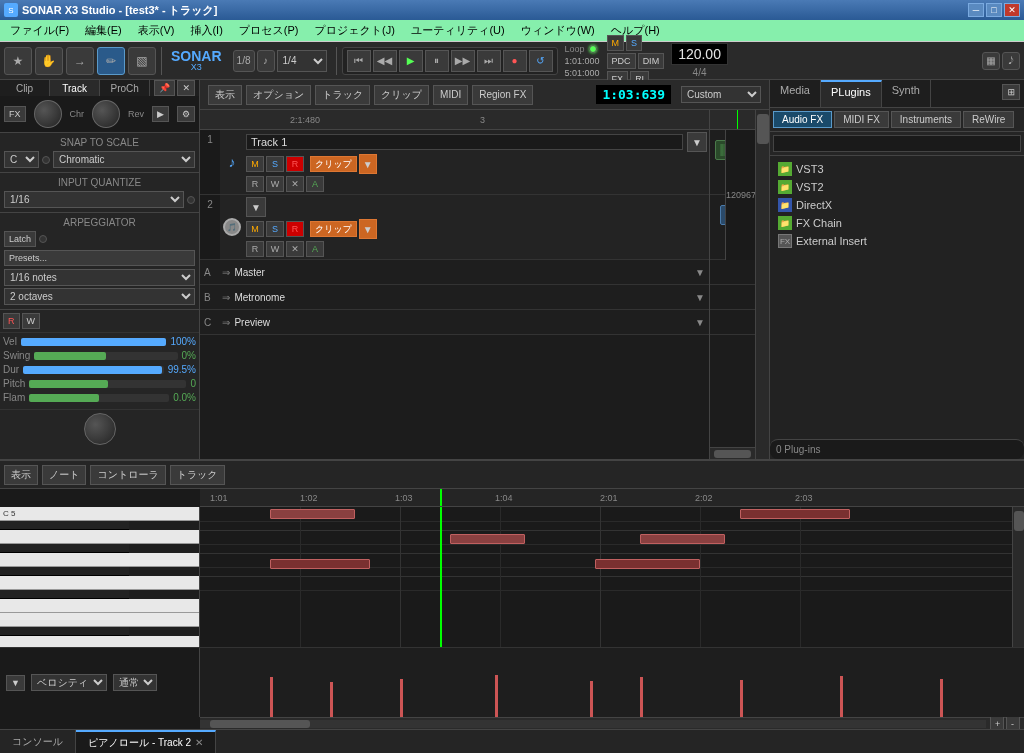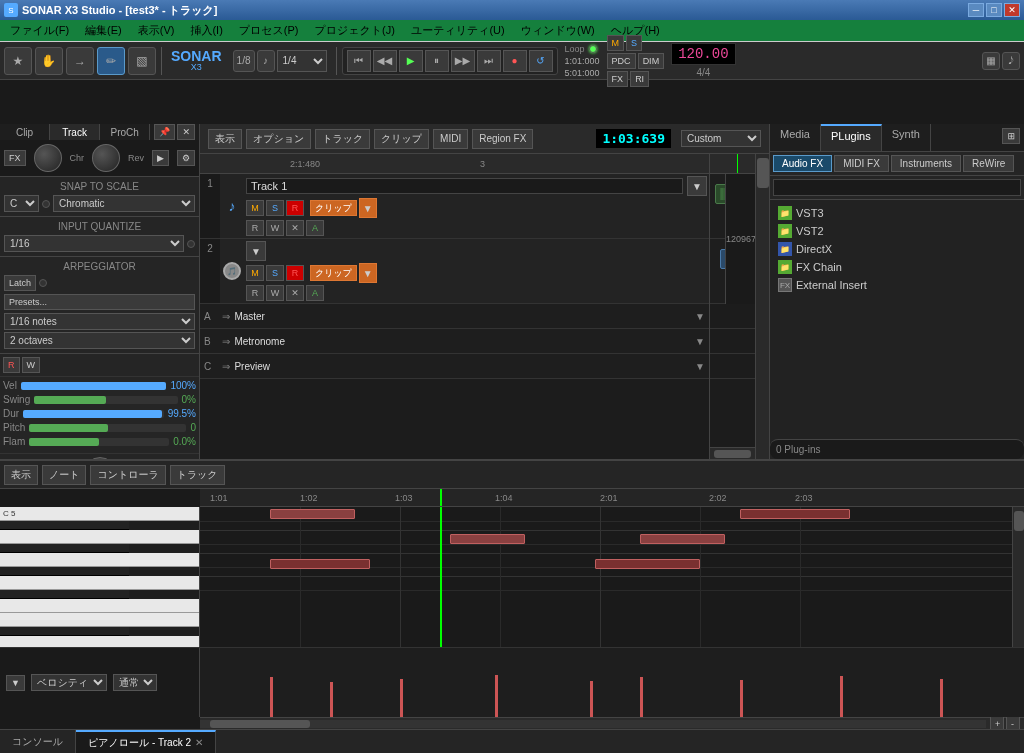--- a/index.html
+++ b/index.html
@@ -8,39 +8,39 @@
     
     #titlebar { height: 20px; background: linear-gradient(to bottom, #4a7ab5, #2a5a95); display: flex; align-items: center; justify-content: space-between; padding: 0 4px; }
     #titlebar-left { display: flex; align-items: center; gap: 4px; }
     #titlebar-icon { width: 14px; height: 14px; background: #5af; border-radius: 2px; display: flex; align-items: center; justify-content: center; font-size: 8px; color: #fff; }
     #titlebar-text { color: #fff; font-size: 11px; font-weight: bold; }
     #titlebar-controls { display: flex; gap: 2px; }
     .title-btn { width: 16px; height: 14px; background: #5a8ac0; border: 1px solid #7aaae0; color: #fff; font-size: 9px; display: flex; align-items: center; justify-content: center; cursor: pointer; }
     .title-btn.close { background: #c0392b; }
 
     
-    #menubar { height: 22px; background: #15803d; display: flex; align-items: center; padding: 0 4px; gap: 4px; border-bottom: 1px solid #ccc; }
+    #menubar { height: 22px; background: #86efac; display: flex; align-items: center; padding: 0 4px; gap: 4px; border-bottom: 1px solid #ccc; }
     .menu-item { padding: 2px 6px; font-size: 11px; color: #000; cursor: pointer; }
 
     
     #main-container { display: flex; flex-direction: column; height: calc(753px - 42px); }
     
     
     #toolbar { height: 44px; background: #2a2a2a; display: flex; align-items: center; padding: 2px 4px; gap: 3px; border-bottom: 1px solid #444; }
     .toolbar-btn { width: 28px; height: 28px; background: #3a3a3a; border: 1px solid #555; border-radius: 3px; display: flex; align-items: center; justify-content: center; cursor: pointer; color: #aaa; font-size: 12px; }
     .toolbar-btn.active { background: #2a5a8a; border-color: #5a9aca; }
     .toolbar-separator { width: 1px; height: 28px; background: #555; margin: 0 2px; }
     
     
     #transport { display: flex; align-items: center; gap: 2px; background: #222; border: 1px solid #444; border-radius: 3px; padding: 2px 4px; }
     .transport-btn { width: 24px; height: 22px; background: #3a3a3a; border: 1px solid #555; display: flex; align-items: center; justify-content: center; cursor: pointer; color: #aaa; font-size: 10px; }
     
     #timecode { background: #000; color: #0f0; font-family: monospace; font-size: 18px; font-weight: bold; padding: 2px 8px; border: 1px solid #333; letter-spacing: 1px; }
     
-    #tempo-display { background: #000; color: #ec4899; font-family: Liberation Mono, monospace; font-size: 13px; padding: 2px 6px; border: 1px solid #333; text-align: right; }
+    #tempo-display { background: #000; color: #e5e5e5; font-family: Liberation Sans, sans-serif; font-size: 13px; padding: 2px 6px; border: 1px solid #333; text-align: right; }
     
     
     #left-panel { width: 200px; background: #252525; border-right: 1px solid #444; display: flex; flex-direction: column; overflow: hidden; }
     
     #left-tabs { display: flex; height: 22px; background: #1e1e1e; }
     .left-tab { flex: 1; display: flex; align-items: center; justify-content: center; font-size: 10px; color: #aaa; border-right: 1px solid #444; cursor: pointer; }
     .left-tab.active { background: #2a2a2a; color: #fff; }
     
     #fx-area { padding: 4px; height: 60px; background: #1a1a1a; border-bottom: 1px solid #444; display: flex; align-items: center; gap: 8px; }
     
@@ -234,21 +234,21 @@
   </div>
 
   <div style="display:flex;gap:2px;margin-left:auto;">
     <div class="toolbar-btn" style="width:18px;height:18px;font-size:10px;">▦</div>
     <div class="toolbar-btn" style="width:18px;height:18px;font-size:10px;">𝅘𝅥𝅮</div>
   </div>
 </div>
 
 <div id="main-container" style="display:flex;flex-direction:column;height:calc(753px - 80px);">
 
-  <div style="display:flex;flex:1;min-height:0;margin-top:44px;">
+  <div style="display:flex;flex:1;min-height:0;">
 
     <div id="left-panel">
 
       <div id="left-tabs">
         <div class="left-tab">Clip</div>
         <div class="left-tab active">Track</div>
         <div class="left-tab">ProCh</div>
         <div style="display:flex;align-items:center;gap:2px;padding:0 4px;margin-left:auto;">
           <div class="small-btn">📌</div>
           <div class="small-btn">✕</div>
@@ -573,21 +573,21 @@
     <div id="pr-content" style="flex:1;display:flex;flex-direction:column;min-height:0;">
 
       <div id="pr-ruler" style="display:flex;align-items:center;margin-left:200px;padding:0 4px;gap:0;font-size:9px;color:#888;position:relative;background:#252525;border-bottom:1px solid #444;height:18px;">
 
         <div style="position:absolute;top:0;left:240px;width:2px;height:100%;background:#0f0;z-index:10;"></div>
         <span style="position:absolute;left:10px;">1:01</span>
         <span style="position:absolute;left:100px;">1:02</span>
         <span style="position:absolute;left:195px;">1:03</span>
         <span style="position:absolute;left:295px;">1:04</span>
         <span style="position:absolute;left:400px;">2:01</span>
-        <span style="position:absolute;left:509px;">2:02</span>
+        <span style="position:absolute;left:495px;">2:02</span>
         <span style="position:absolute;left:595px;">2:03</span>
       </div>
 
       <div style="flex:1;display:flex;min-height:0;">
 
         <div id="piano-keys" style="width:200px;overflow:hidden;">
 
           <div style="display:flex;align-items:center;height:14px;background:#e8e8e8;border-bottom:1px solid #999;">
             <span style="font-size:8px;color:#333;padding-left:3px;">C 5</span>
           </div>

